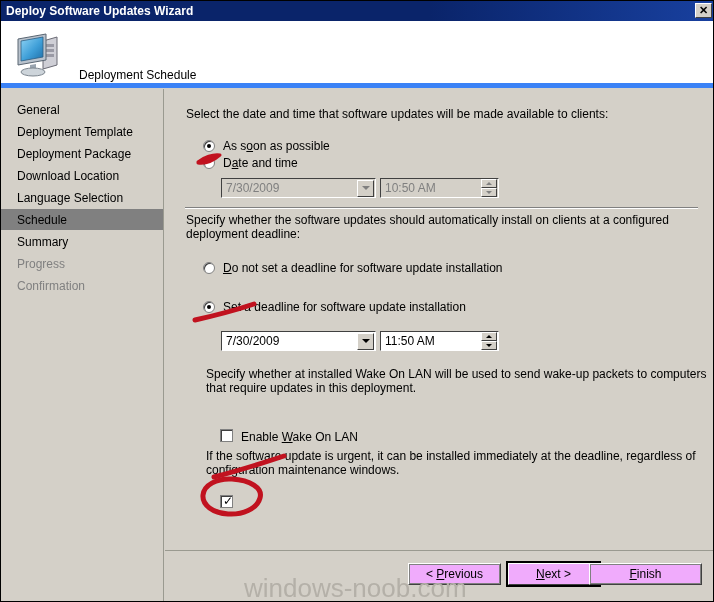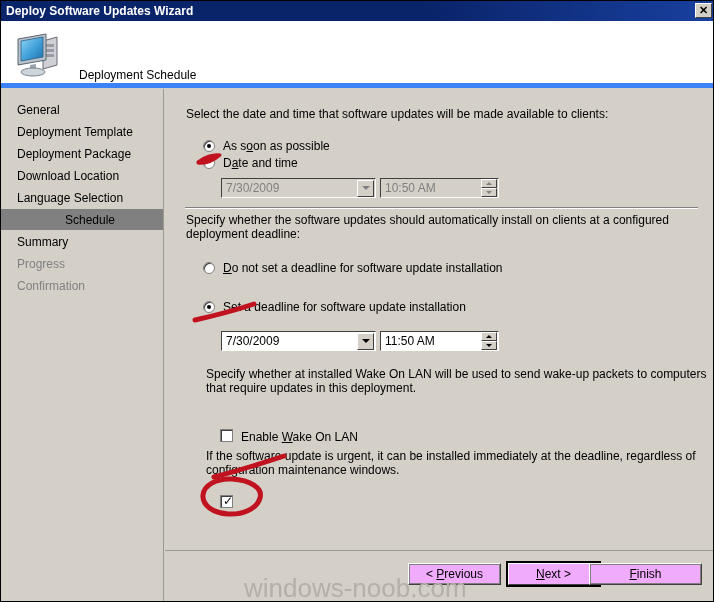--- a/index.html
+++ b/index.html
@@ -102,21 +102,20 @@
     font-size: 12px;
     color: #000000;
     box-sizing: border-box;
     padding-left: 16px;
     white-space: nowrap;
     cursor: default;
   }
   .side-item.selected {
     background: #808080;
     color: #000000;
-    justify-content: center;
   }
   .side-item.disabled {
     color: #808080;
   }
 
   
   #content {
     position: absolute;
     left: 164px; top: 88px;
     width: 550px;

